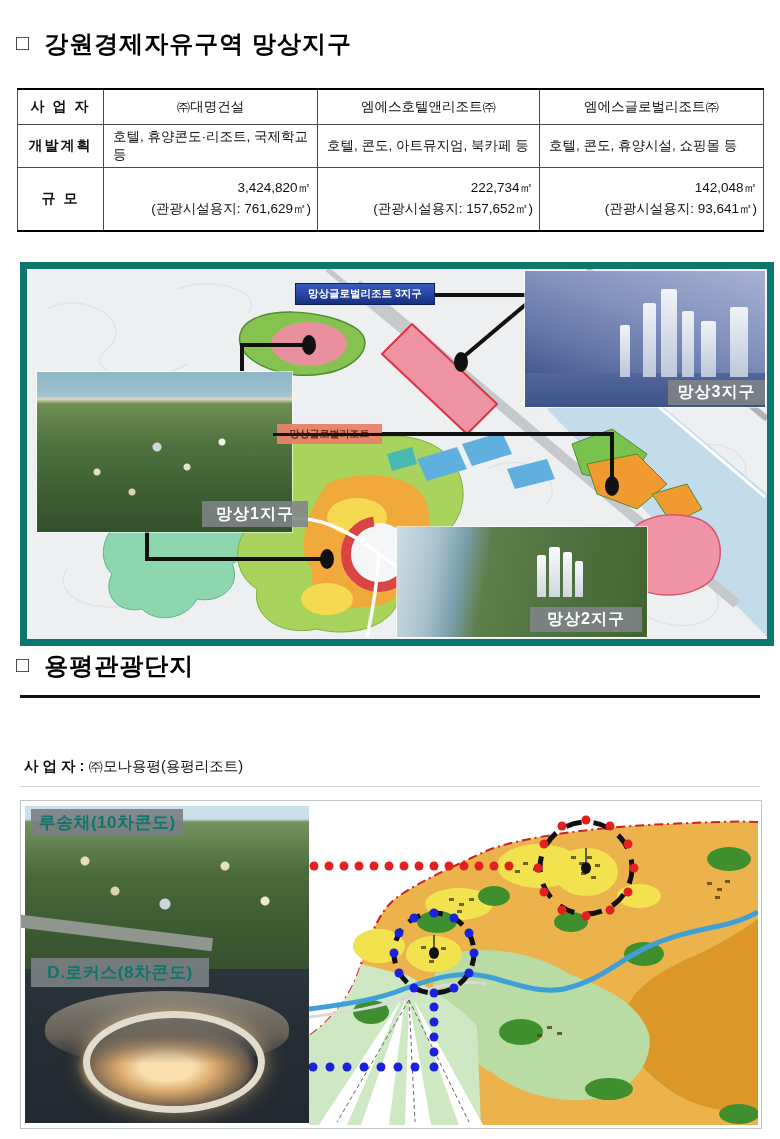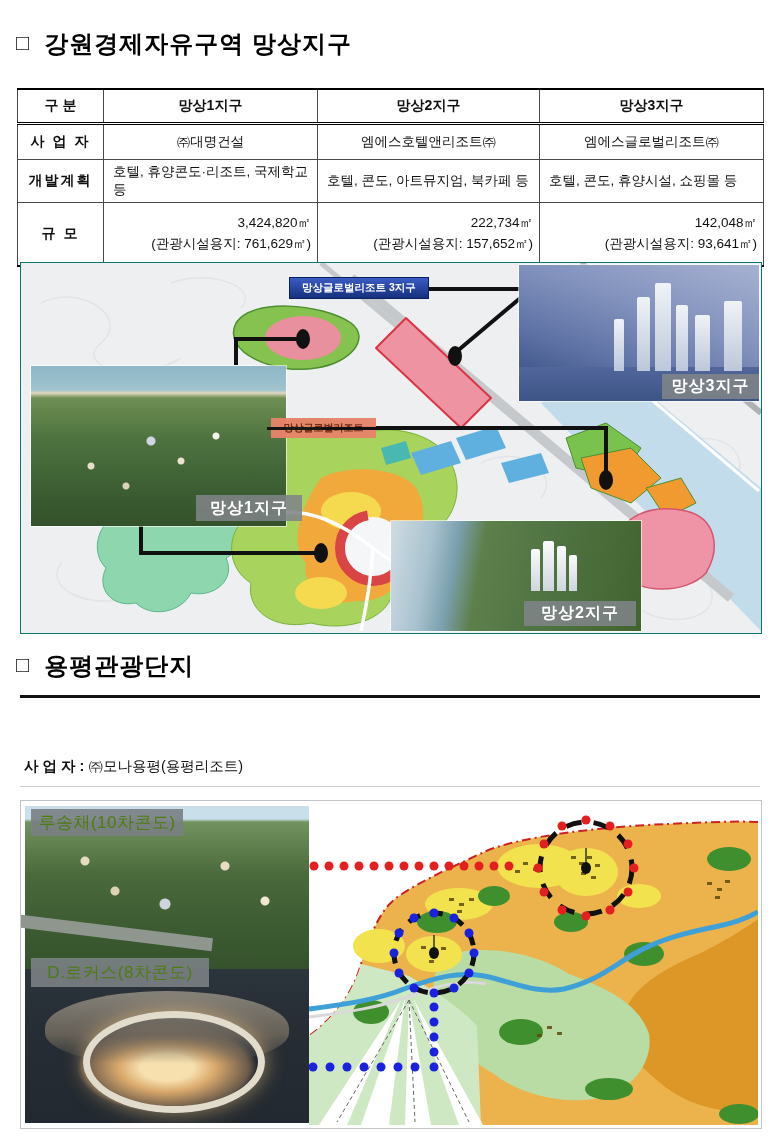--- a/index.html
+++ b/index.html
@@ -16,21 +16,21 @@
   table.tbl tr.hdr th{height:28px;font-weight:bold;font-size:14px;border-bottom:3px double #000;background:#fff;}
   table.tbl .rowlabel{font-weight:bold;text-align:center;font-size:14px;letter-spacing:2px;}
   table.tbl td.center{text-align:center;}
   table.tbl td.left{text-align:left;padding-left:9px;}
   table.tbl tr.r1 td,table.tbl tr.r1 th{height:30px;}
   table.tbl tr.r2 td,table.tbl tr.r2 th{height:38px;}
   table.tbl tr.r3 td,table.tbl tr.r3 th{height:58px;}
   .scale-cell div{line-height:1.55;text-align:right;}
   
   .fig1{position:absolute;left:20px;top:262px;width:740px;height:370px;
-        border:1px solid #0f766e;background:#edeff1;overflow:hidden;}
+        border:7px solid #0f766e;background:#edeff1;overflow:hidden;}
   .fig1 svg{position:absolute;left:0;top:0;}
   .photo{position:absolute;box-shadow:0 0 0 1px rgba(255,255,255,.6);}
   .photo1{left:10px;top:103px;width:255px;height:160px;
      background:
        radial-gradient(circle 3px at 150px 95px,#e9e2cf 0 3px,transparent 4px),
        radial-gradient(circle 3px at 95px 120px,#dcd2ba 0 3px,transparent 4px),
        radial-gradient(circle 3px at 185px 70px,#f2f2ea 0 3px,transparent 4px),
        radial-gradient(circle 4px at 120px 75px,#cfd8e2 0 4px,transparent 5px),
        radial-gradient(circle 3px at 60px 100px,#e5ddc8 0 3px,transparent 4px),
        linear-gradient(180deg,#8fb7c6 0,#9fc3cf 24px,#e0d8c0 27px,#6f8f54 32px,#4e7340 45%,#3d5f33 75%,#33512b 100%);}
@@ -69,21 +69,21 @@
        radial-gradient(circle 4px at 240px 95px,#efe8d2 0 4px,transparent 5px),
        linear-gradient(180deg,#c9dfe9 0,#c9dfe9 13px,#72925e 16px,#4a6a3c 42%,#3e5d33 70%,#35522c 100%);}
   .photoA .road{position:absolute;left:-12px;bottom:30px;width:200px;height:13px;background:#8e968e;transform:rotate(7deg);}
   .photoB{position:absolute;left:4px;top:168px;width:284px;height:154px;background:
      radial-gradient(ellipse 120px 60px at 50% 64%,#f7e0ae 0 22%,#daa96c 40%,#6a5a4a 68%,transparent 75%),
      linear-gradient(180deg,#2c343c 0,#262d34 40%,#222930 100%);overflow:hidden;}
   .photoB .arc{position:absolute;left:7%;top:14%;width:86%;height:48%;border-radius:50% 50% 42% 42%;
      background:linear-gradient(180deg,#8f8a80,#6c655b 60%,rgba(0,0,0,0));opacity:.9;}
   .photoB .ring{position:absolute;left:50%;top:56%;width:168px;height:88px;margin:-44px 0 0 -84px;
      border:7px solid #e2dccd;border-radius:50%;box-shadow:0 0 20px rgba(255,205,130,.55);}
-  .flabel{position:absolute;background:rgba(122,127,132,.9);color:#4d7c0f;font-weight:normal;font-size:17px;
+  .flabel{position:absolute;background:rgba(122,127,132,.9);color:#0f766e;font-weight:bold;font-size:17px;
           display:flex;align-items:center;justify-content:center;letter-spacing:.5px;z-index:5;}
   .map2{position:absolute;left:288px;top:3px;width:449px;height:321px;background:#fff;}
 </style>
 </head>
 <body>
 
 <div id="page">
 
   <div class="sec-title" style="top:28px;">
     <span class="bullet">□</span>
@@ -91,26 +91,20 @@
   </div>
 
   <table class="tbl">
     <colgroup>
         <col style="width:86px">
         <col style="width:214px">
         <col style="width:222px">
         <col style="width:224px">
       </colgroup>
     <tbody>
-        <tr class="hdr">
-      <th>구  분</th>
-      <th>망상1지구</th>
-      <th>망상2지구</th>
-      <th>망상3지구</th>
-    </tr>
     <tr class="r1">
       <th class="rowlabel">사 업 자</th>
       <td class="center">㈜대명건설</td>
       <td class="center">엠에스호텔앤리조트㈜</td>
       <td class="center">엠에스글로벌리조트㈜</td>
     </tr>
     <tr class="r2">
       <th class="rowlabel">개발계획</th>
       <td class="left">호텔, 휴양콘도·리조트, 국제학교 등</td>
       <td class="left">호텔, 콘도, 아트뮤지엄, 북카페 등</td>

